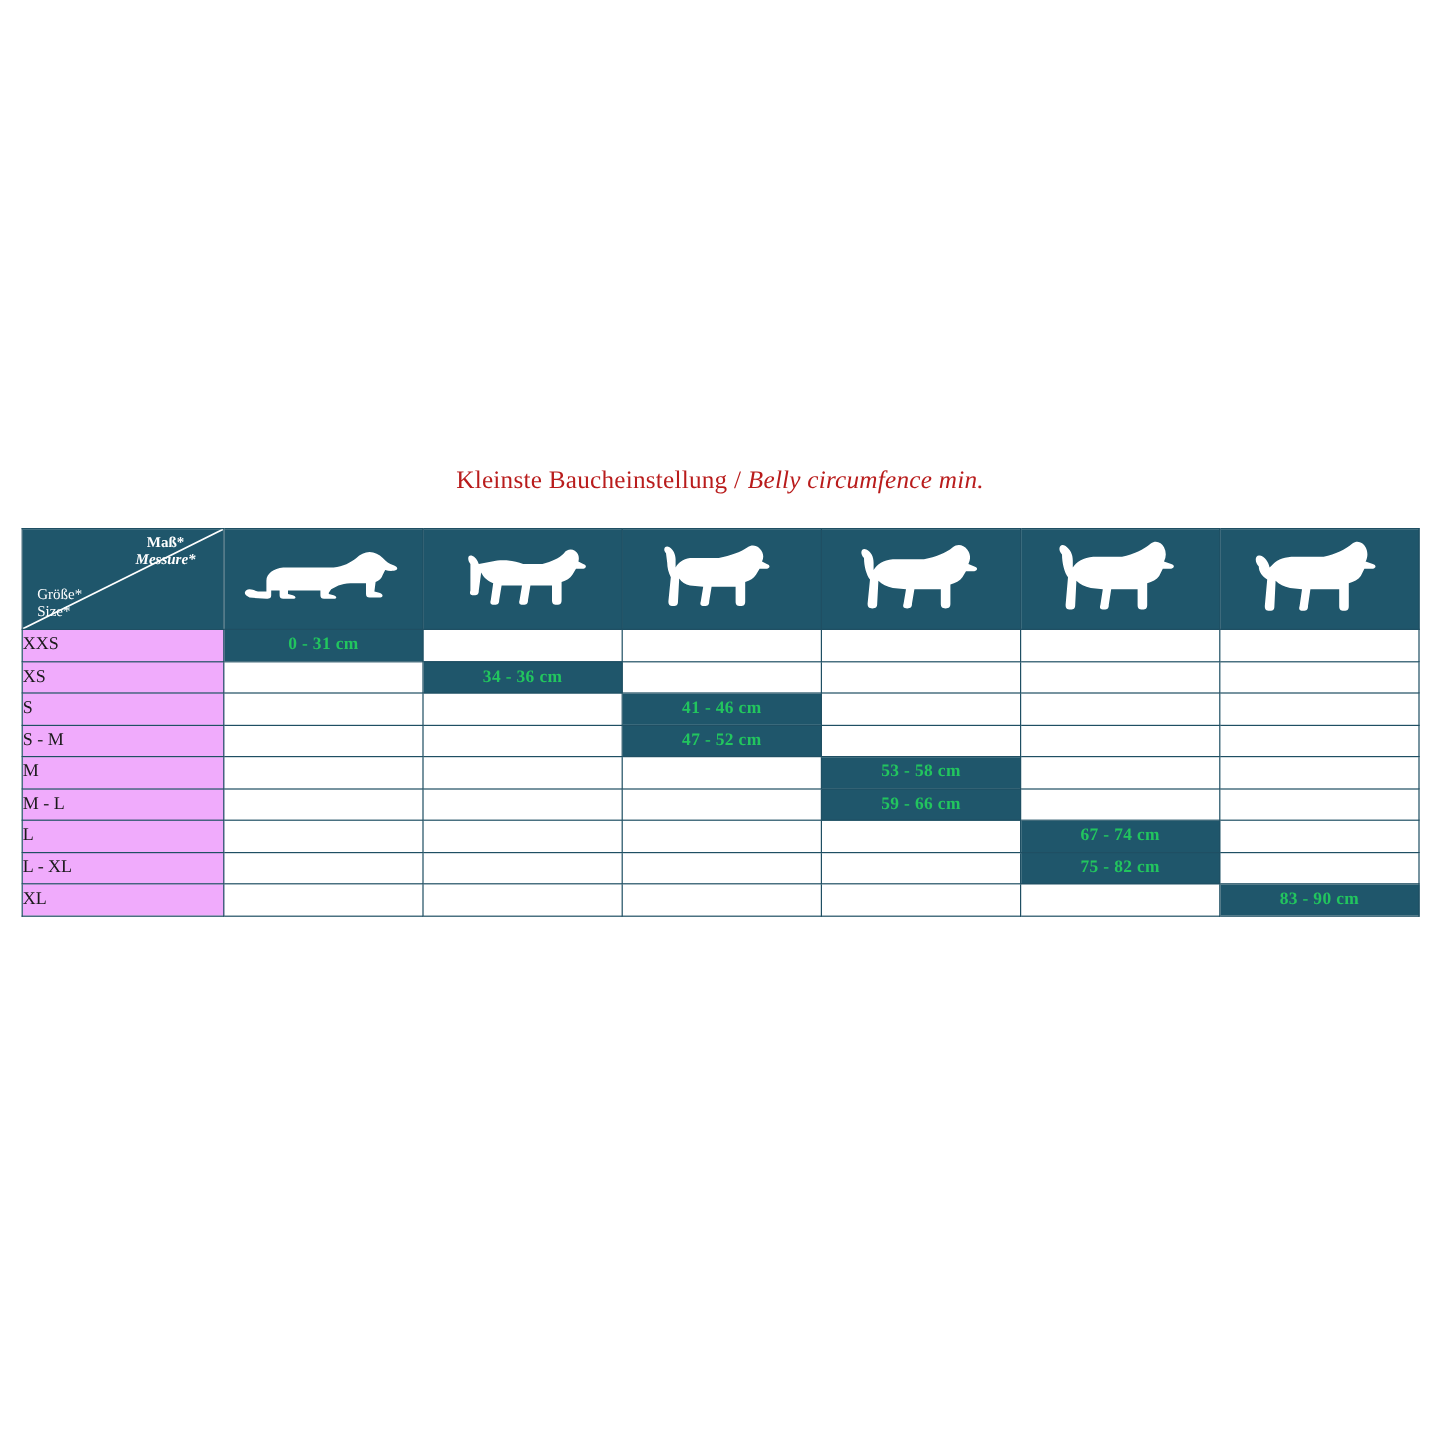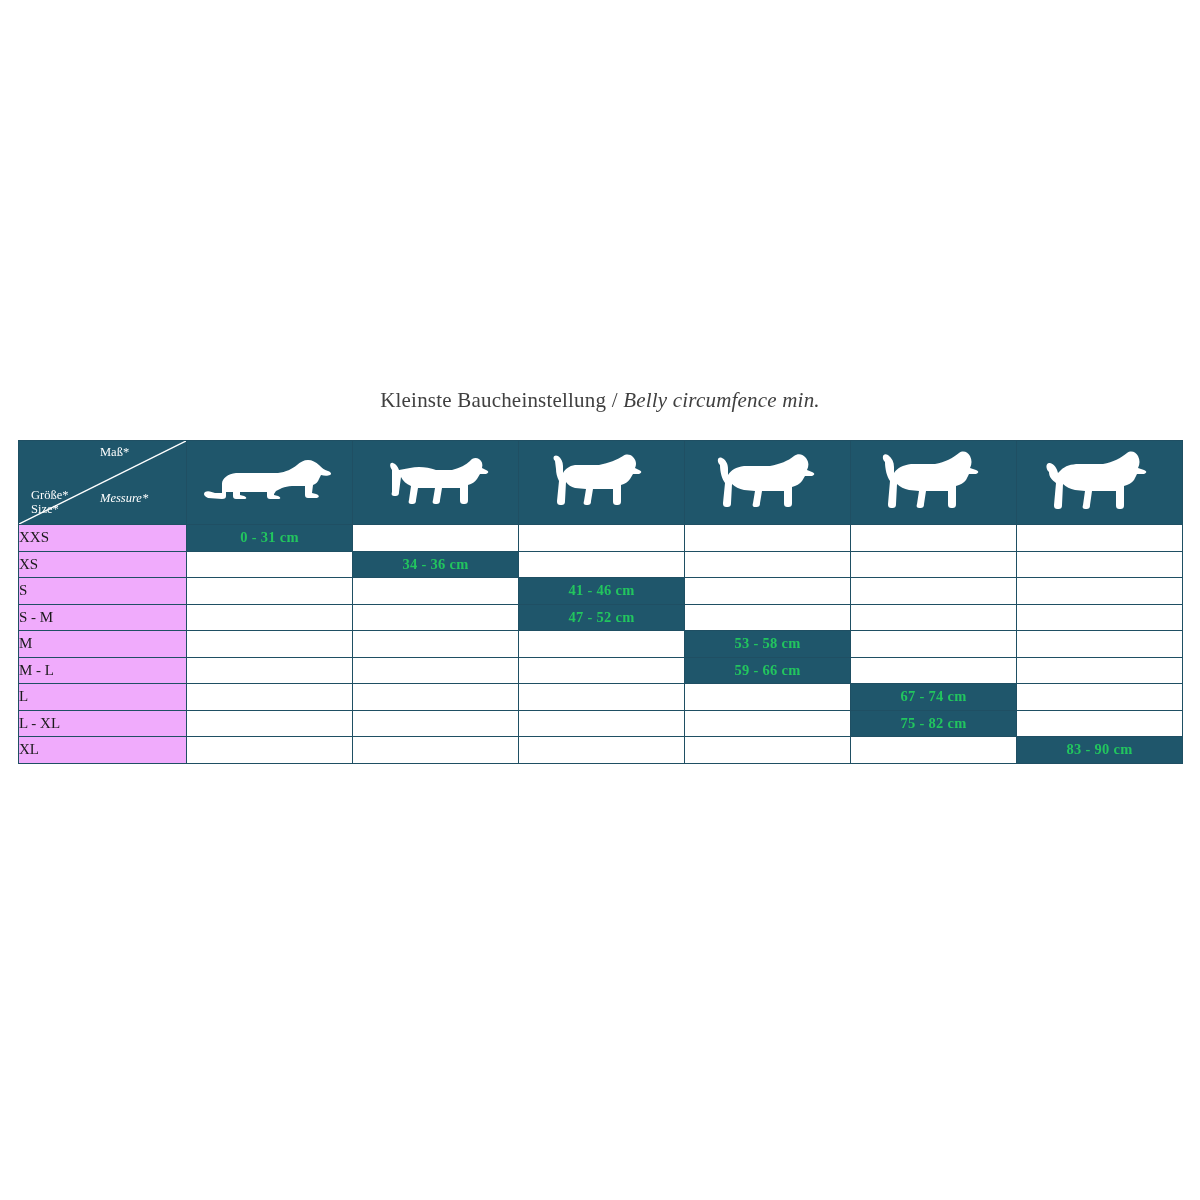--- a/index.html
+++ b/index.html
@@ -23,21 +23,21 @@
     height: 1200px;
   }
 
   .chart-title {
     position: absolute;
     left: 0;
     top: 388px;
     width: 1200px;
     text-align: center;
     font-size: 21px;
-    color: #404040;
+    color: #b91c1c;
     letter-spacing: 0.2px;
     white-space: nowrap;
   }
   .chart-title .de { font-style: normal; }
   .chart-title .sep { font-style: normal; }
   .chart-title .en { font-style: italic; }
 
   .table-wrap {
     position: absolute;
     left: 18px;
@@ -76,23 +76,25 @@
     width: 100%; height: 100%;
     display: block;
   }
   td.corner .lbl-measure {
     position: absolute;
     right: 10px;
     top: 4px;
     color: #ffffff;
     font-size: 12.5px;
     line-height: 14px;
+    text-align: center;
     width: 76px;
-  }
-  td.corner .lbl-measure .en { font-style: italic; display: block; margin-top: 32px; }
+    font-weight: bold;
+  }
+  td.corner .lbl-measure .en { font-style: italic; display: block; }
   td.corner .lbl-measure .de { font-style: normal; display: block; }
 
   td.corner .lbl-size {
     position: absolute;
     left: 12px;
     bottom: 8px;
     color: #ffffff;
     font-size: 12.5px;
     line-height: 14px;
     text-align: left;

